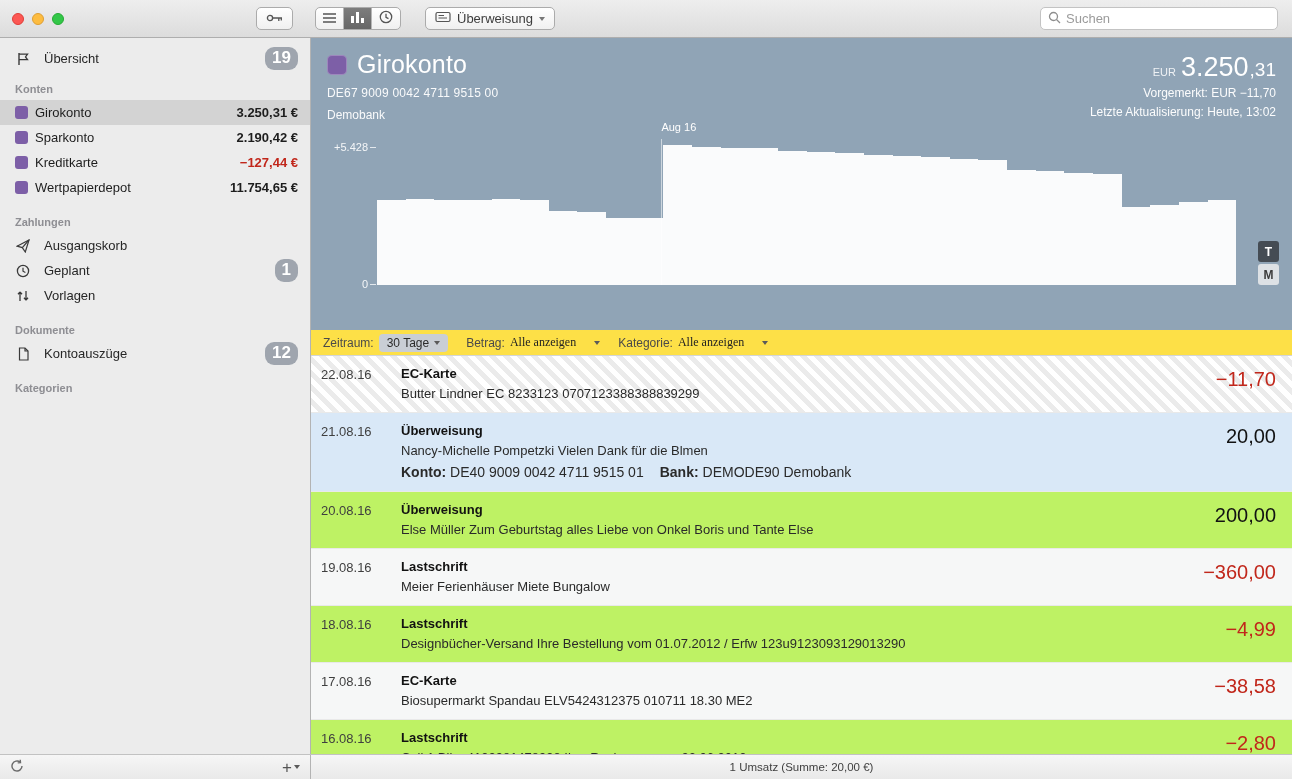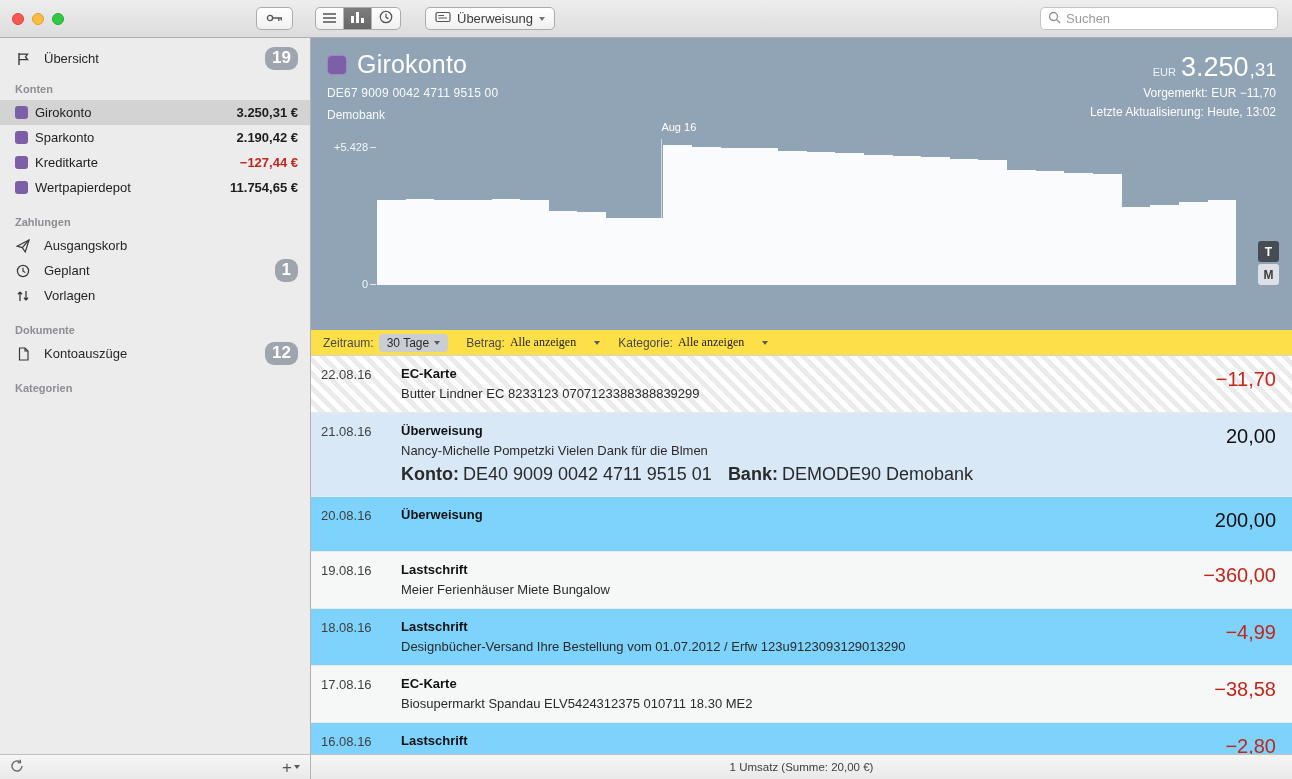--- a/index.html
+++ b/index.html
@@ -106,29 +106,29 @@
   .f-group { display:flex; align-items:center; margin-right:18px; }
   .f-pill { background:#c9ced5; border-radius:4px; padding:2px 8px; display:flex; align-items:center;
             gap:5px; color:#2b2b2b; }
   .f-plain { display:flex; align-items:center; gap:18px; color:#222;font-family:Liberation Serif, serif; }
   .chev-s { width:0; height:0; border-left:3px solid transparent; border-right:3px solid transparent;
             border-top:4px solid #5a5a5a; display:inline-block; }
 
   
   .txn-list { flex:1; overflow:hidden; background:#fff; }
   .txn-row { display:flex; align-items:flex-start; padding:10px 16px 11px 10px; min-height:55px;
-             border-bottom:1px solid #e9e9e9; background:#7dd3fc; }
+             border-bottom:1px solid #e9e9e9; background:#bef264; }
   .txn-row.alt { background:#f6f7f7; }
   .txn-row.selected { background:#d9e8f7; }
   .txn-row.pending { background:repeating-linear-gradient(45deg,#ffffff 0 5px,#ebebeb 5px 10px); }
   .txn-date { width:80px; flex:0 0 80px; font-size:13px; color:#3f3f3f; padding-top:1px; }
   .txn-main { flex:1; min-width:0; padding-right:20px; }
   .txn-type { font-size:13px; font-weight:bold; color:#121212; }
   .txn-desc { font-size:13px; color:#2a2a2a; margin-top:5px; white-space:nowrap; overflow:hidden; }
-  .txn-detail { font-size:18px; color:#2a2a2a; margin-top:6px; }
+  .txn-detail { font-size:14px; color:#2a2a2a; margin-top:6px; }
   .det-pair { margin-right:16px; }
   .det-label { font-weight:bold; margin-right:4px; }
   .txn-amount { font-size:20px; color:#121212; margin-top:2px; white-space:nowrap; }
   .txn-amount.neg { color:#c1271b; }
 
   
   .statusbar { height:25px; flex:0 0 25px; background:linear-gradient(#f6f6f6,#e9e9e9);
                border-top:1px solid #c2c2c2; display:flex; align-items:stretch; }
   .sb-left { width:311px; flex:0 0 311px; border-right:1px solid #b3b3b3; display:flex;
              align-items:center; justify-content:space-between; padding:0 10px; }
@@ -459,20 +459,21 @@
               <div class="txn-type">Überweisung</div>
               <div class="txn-desc">Nancy-Michelle Pompetzki Vielen Dank für die Blmen</div>
               <div class="txn-detail"><span class="det-pair"><span class="det-label">Konto:</span><span class="det-value">DE40 9009 0042 4711 9515 01</span></span><span class="det-pair"><span class="det-label">Bank:</span><span class="det-value">DEMODE90 Demobank</span></span></div>
             </div>
             <div class="txn-amount">20,00</div>
           </div>
           <div class="txn-row">
             <div class="txn-date">20.08.16</div>
             <div class="txn-main">
               <div class="txn-type">Überweisung</div>
+              <div class="txn-desc">Else Müller Zum Geburtstag alles Liebe von Onkel Boris und Tante Else</div>
             </div>
             <div class="txn-amount">200,00</div>
           </div>
           <div class="txn-row alt">
             <div class="txn-date">19.08.16</div>
             <div class="txn-main">
               <div class="txn-type">Lastschrift</div>
               <div class="txn-desc">Meier Ferienhäuser Miete Bungalow</div>
             </div>
             <div class="txn-amount neg">−360,00</div>

